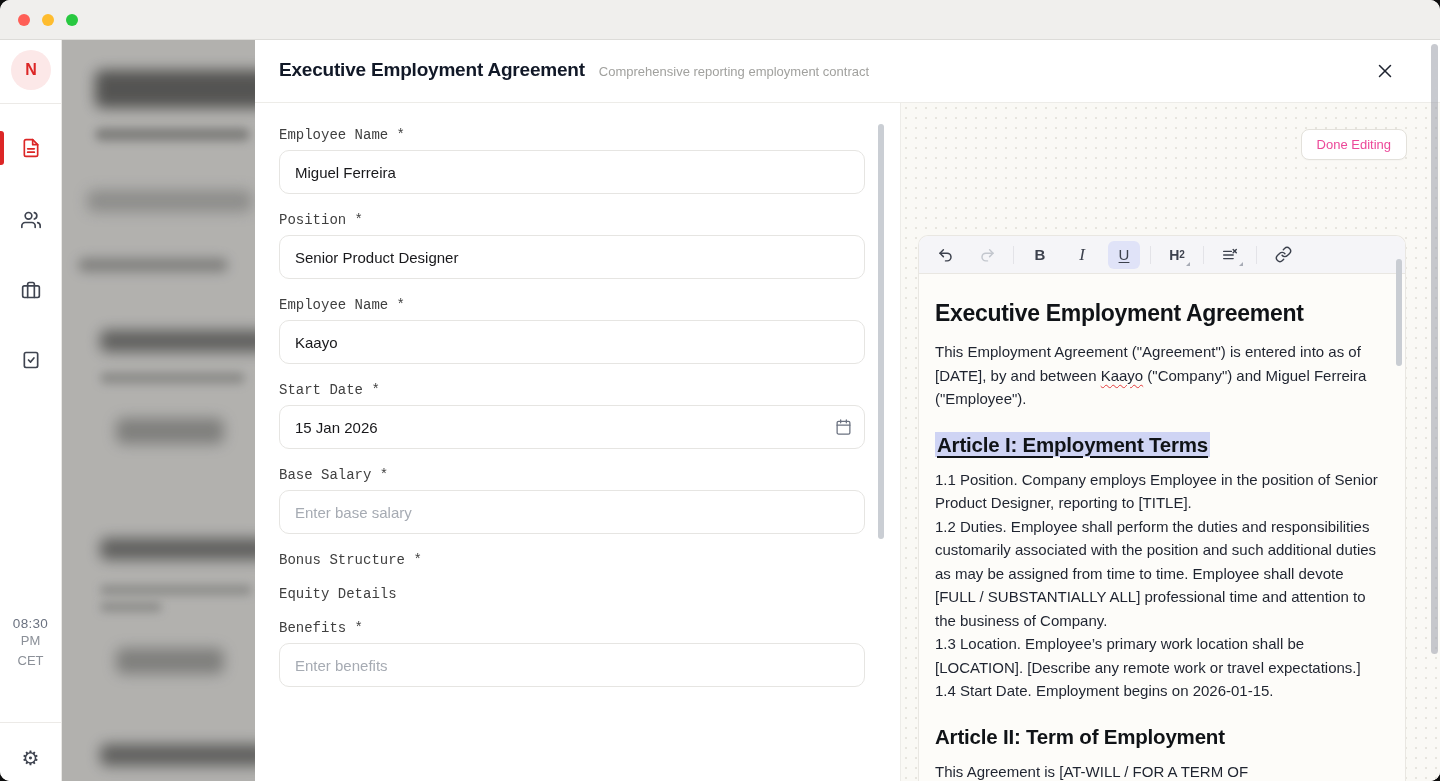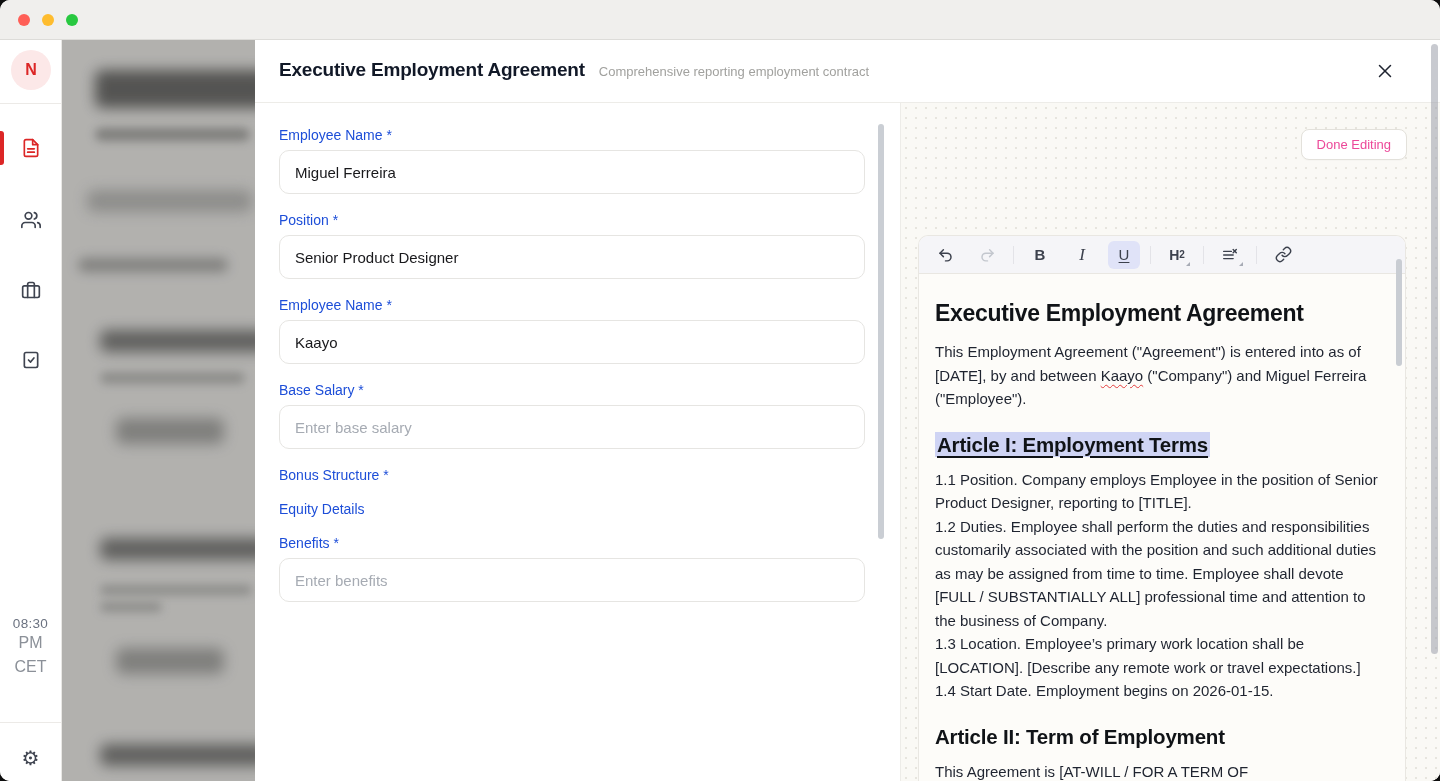--- a/index.html
+++ b/index.html
@@ -18,21 +18,21 @@
   .sidebar { position:relative; width:62px; flex-shrink:0; background:#fff; border-right:1px solid #e9e8e5; z-index:5; }
   .avatar { position:absolute; top:10px; left:11px; width:40px; height:40px; border-radius:50%; background:#fce8e8; color:#dc2626; font-size:16px; font-weight:700; display:flex; align-items:center; justify-content:center; }
   .sb-divider { position:absolute; left:0; right:0; height:1px; background:#eceae7; }
   .d1 { top:63px; } .d2 { top:682px; }
   .active-bar { position:absolute; left:0; top:91px; width:4px; height:34px; background:#dc2626; border-radius:0 3px 3px 0; }
   .sb-item { position:absolute; left:50%; transform:translateX(-50%); width:40px; height:40px; border:none; background:none; display:flex; align-items:center; justify-content:center; cursor:pointer; color:#3f4450; }
   .sb-item.i1 { top:88px; color:#dc2626; } .sb-item.i2 { top:160px; } .sb-item.i3 { top:230px; } .sb-item.i4 { top:300px; }
   .sb-item.gear { top:698px; font-size:20px; color:#3f4450; }
   .clock { position:absolute; top:576px; left:0; width:100%; text-align:center; color:#6b7280; }
   .clock .t { font-size:13.5px; font-weight:500; letter-spacing:.3px; }
-  .clock .m,.clock .z { font-size:16px; color:#8b9098; line-height:1.5; }
+  .clock .m,.clock .z { font-size:13px; color:#8b9098; line-height:1.5; }
 
   
   .backdrop { position:relative; width:193px; flex-shrink:0; background:#d4d3d0; overflow:hidden; }
   .blob { position:absolute; border-radius:7px; filter:blur(7px); }
   .b-title { left:33px; top:30px; width:175px; height:38px; background:#4a4a48; opacity:.8; }
   .b-sub { left:33px; top:88px; width:155px; height:13px; background:#7e7e7b; opacity:.7; filter:blur(5px); }
   .b-search { left:25px; top:150px; width:165px; height:22px; background:#9b9b98; opacity:.75; }
   .b-section { left:16px; top:218px; width:150px; height:14px; background:#878784; opacity:.75; filter:blur(6px); }
   .b-card1 { left:38px; top:290px; width:168px; height:22px; background:#5c5c5a; opacity:.8; }
   .b-line1 { left:38px; top:332px; width:145px; height:12px; background:#979794; opacity:.7; filter:blur(5px); }
@@ -49,21 +49,21 @@
   .modal-header { position:relative; height:63px; flex-shrink:0; border-bottom:1px solid #edece8; display:flex; align-items:baseline; padding:19px 24px 0; }
   .modal-title { font-size:19px; font-weight:700; color:#111827; letter-spacing:-.2px; }
   .modal-subtitle { font-size:13px; color:#a1a19e; margin-left:14px; }
   .close-btn { position:absolute; right:40px; top:50%; transform:translateY(-50%); width:30px; height:30px; border:none; background:none; display:flex; align-items:center; justify-content:center; cursor:pointer; color:#1f2430; }
 
   .modal-body { flex:1; display:flex; min-height:0; }
 
   
   .form-panel { position:relative; width:645px; flex-shrink:0; padding:24px 0 0 24px; overflow:hidden; }
   .f-group { margin-bottom:18px; width:586px; }
-  .f-label { display:block; font-size:14px; font-weight:500; color:#1d4ed8; margin-bottom:7px; }
+  .f-label { display:block; font-size:14px; font-weight:500; color:#404040; margin-bottom:7px;font-family:Liberation Mono, monospace; }
   .f-input { width:100%; height:44px; border:1px solid #e6e5e2; border-radius:10px; padding:0 15px; font-size:15px; color:#18181b; background:#fff; font-family:inherit; outline:none; }
   .f-input::placeholder { color:#a6abb3; }
   .date-wrap { position:relative; }
   .cal-ic { position:absolute; right:13px; top:50%; transform:translateY(-50%); color:#6b7280; pointer-events:none; display:flex; }
   .form-scrollbar { position:absolute; top:21px; right:16px; width:6px; height:415px; background:#caced4; border-radius:3px; }
 
   
   .preview-panel { position:relative; flex:1; background:#faf9f5; border-left:1px solid #edece8; overflow:hidden;
     background-image:radial-gradient(#e7e5de 1px, transparent 1.2px); background-size:10px 10px; }
   .done-btn { position:absolute; top:26px; right:33px; height:31px; padding:0 15px; background:#fff; border:1px solid #e3e1db; border-radius:8px; font-size:13px; color:#ec4899; font-family:inherit; cursor:pointer; box-shadow:0 1px 1px rgba(0,0,0,.02); }
@@ -208,20 +208,34 @@
             <div class="f-group">
               <label class="f-label">Position *</label>
               <input class="f-input" type="text" value="Senior Product Designer" style="">
             </div>
 
             <div class="f-group">
               <label class="f-label">Employee Name *</label>
               <input class="f-input" type="text" value="Kaayo" style="">
             </div>
 
+            <div class="f-group">
+              <label class="f-label">Start Date *</label>
+              <div class="date-wrap">
+                <input class="f-input" type="text" value="15 Jan 2026" style="">
+                <span class="cal-ic">
+                  <svg width="17" height="17" viewBox="0 0 24 24" fill="none" stroke="currentColor" stroke-width="1.8" stroke-linecap="round" stroke-linejoin="round">
+                      <rect x="3" y="4" width="18" height="18" rx="2"></rect>
+                      <line x1="8" y1="2" x2="8" y2="6"></line>
+                      <line x1="16" y1="2" x2="16" y2="6"></line>
+                      <line x1="3" y1="9.5" x2="21" y2="9.5"></line>
+                    </svg>
+                </span>
+              </div>
+            </div>
 
             <div class="f-group">
               <label class="f-label">Base Salary *</label>
               <input class="f-input" type="text" placeholder="Enter base salary" style="">
             </div>
 
             <div class="f-group">
               <label class="f-label">Bonus Structure *</label>
             </div>
 

